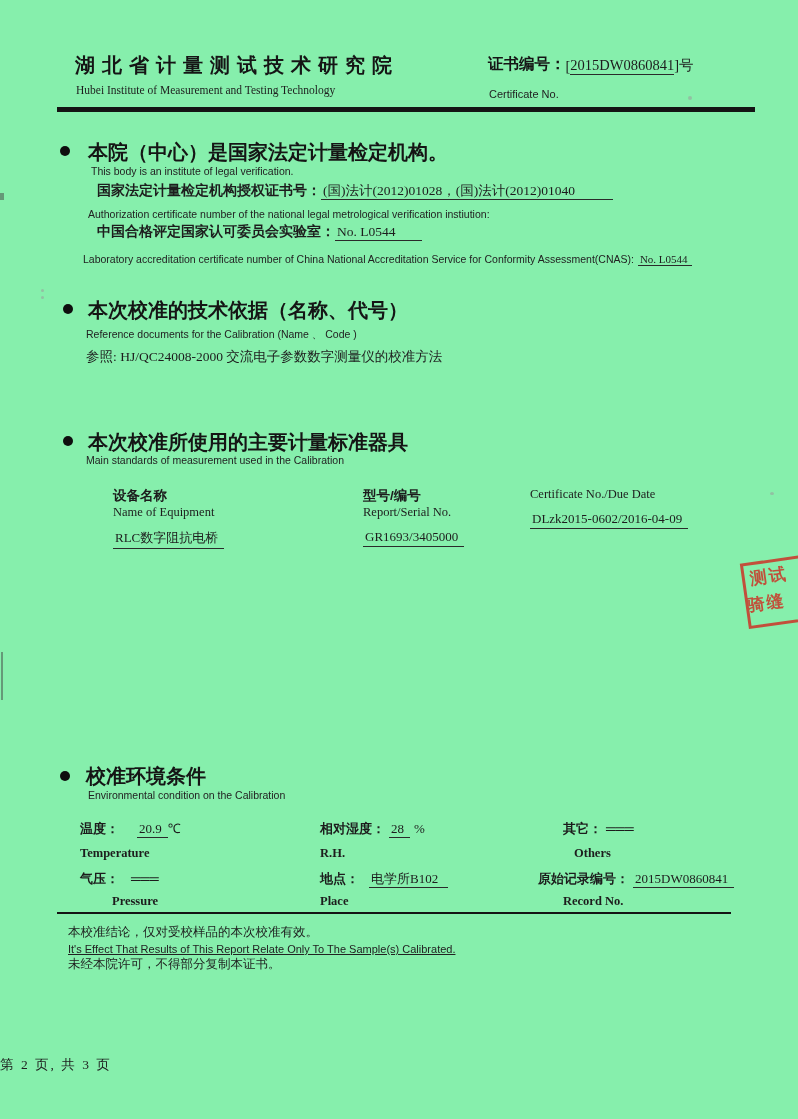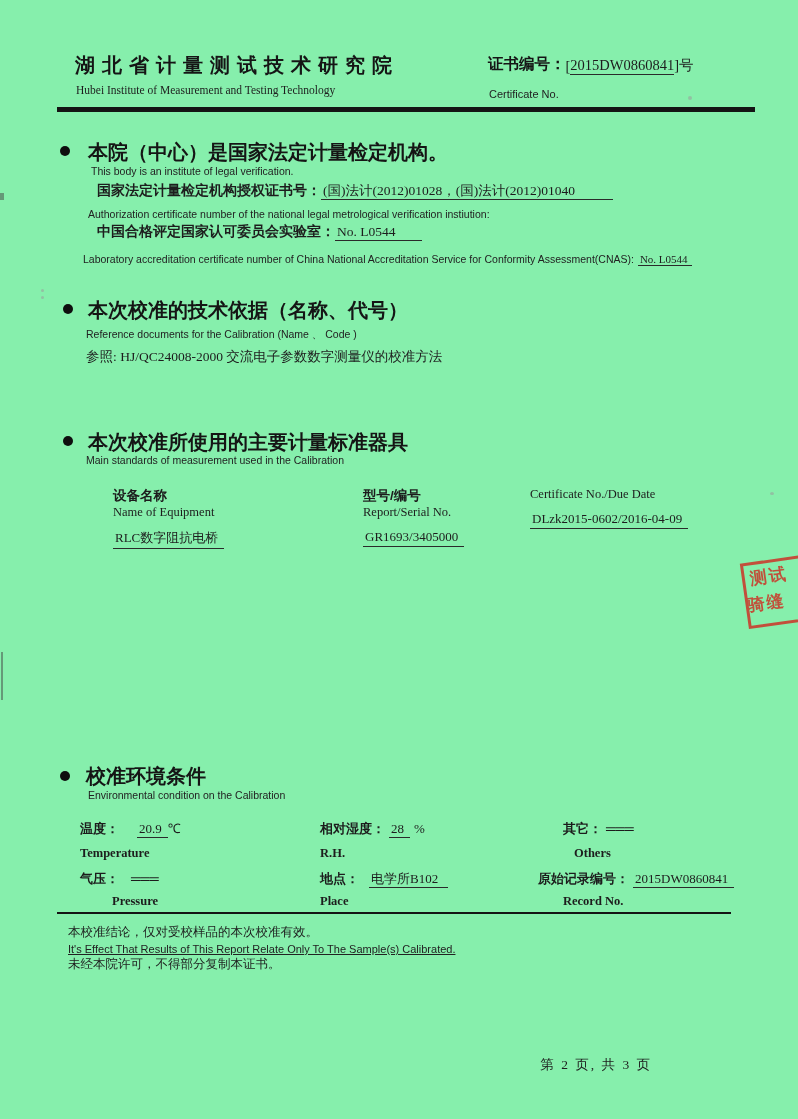--- a/index.html
+++ b/index.html
@@ -154,21 +154,21 @@
   <div class="abs en-serif env-en" style="left:80px; top:894px;margin-left:32px;">Pressure</div>
   <div class="abs en-serif env-en" style="left:320px; top:894px;">Place</div>
   <div class="abs en-serif env-en" style="left:563px; top:894px;">Record No.</div>
 
   <div class="abs rule-single" style="left:57px; top:912px; width:674px;"></div>
 
   <div class="abs cn-body" style="left:68px; top:924px; font-size:12.5px;">本校准结论，仅对受校样品的本次校准有效。</div>
   <div class="abs en-sans" style="left:68px; top:943px; font-size:11px;text-decoration:underline;">It's Effect That Results  of This Report Relate Only To The Sample(s) Calibrated.</div>
   <div class="abs cn-body" style="left:68px; top:956px; font-size:12.5px;">未经本院许可，不得部分复制本证书。</div>
 
-  <div class="abs cn-body" style="left:0; top:1056px; width:652px; text-align:right; font-size:13.5px; letter-spacing:2px;">第 2 页, 共 3 页</div>
+  <div class="abs cn-body" style="left:0; top:1056px; width:652px; text-align:left; font-size:13.5px; letter-spacing:2px;">第 2 页, 共 3 页</div>
 
   <div class="abs edge-mark" style="left:0; top:193px; width:4px; height:7px;"></div>
   <div class="abs speck" style="left:41px; top:289px; width:3px; height:3px;"></div>
   <div class="abs speck" style="left:41px; top:296px; width:3px; height:3px;"></div>
   <div class="abs edge-mark" style="left:1px; top:652px; width:2px; height:48px;"></div>
   <div class="abs speck" style="left:770px; top:492px; width:4px; height:3px;"></div>
   <div class="abs speck" style="left:688px; top:96px; width:4px; height:4px;"></div>
 
 </div>
 

